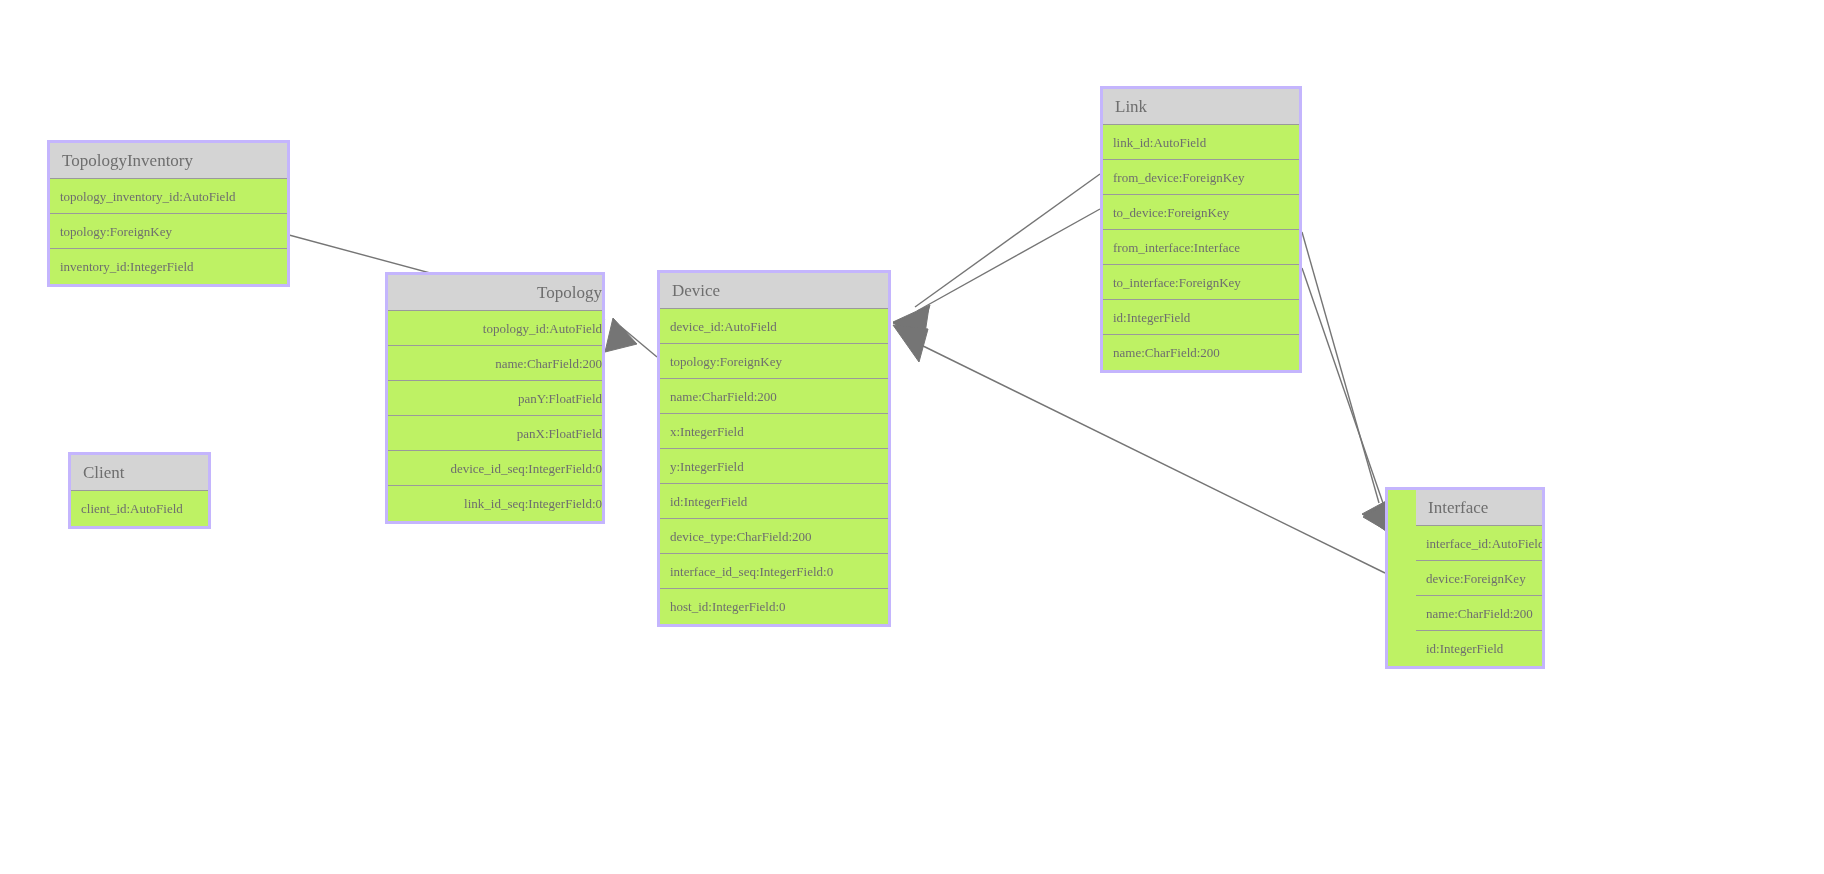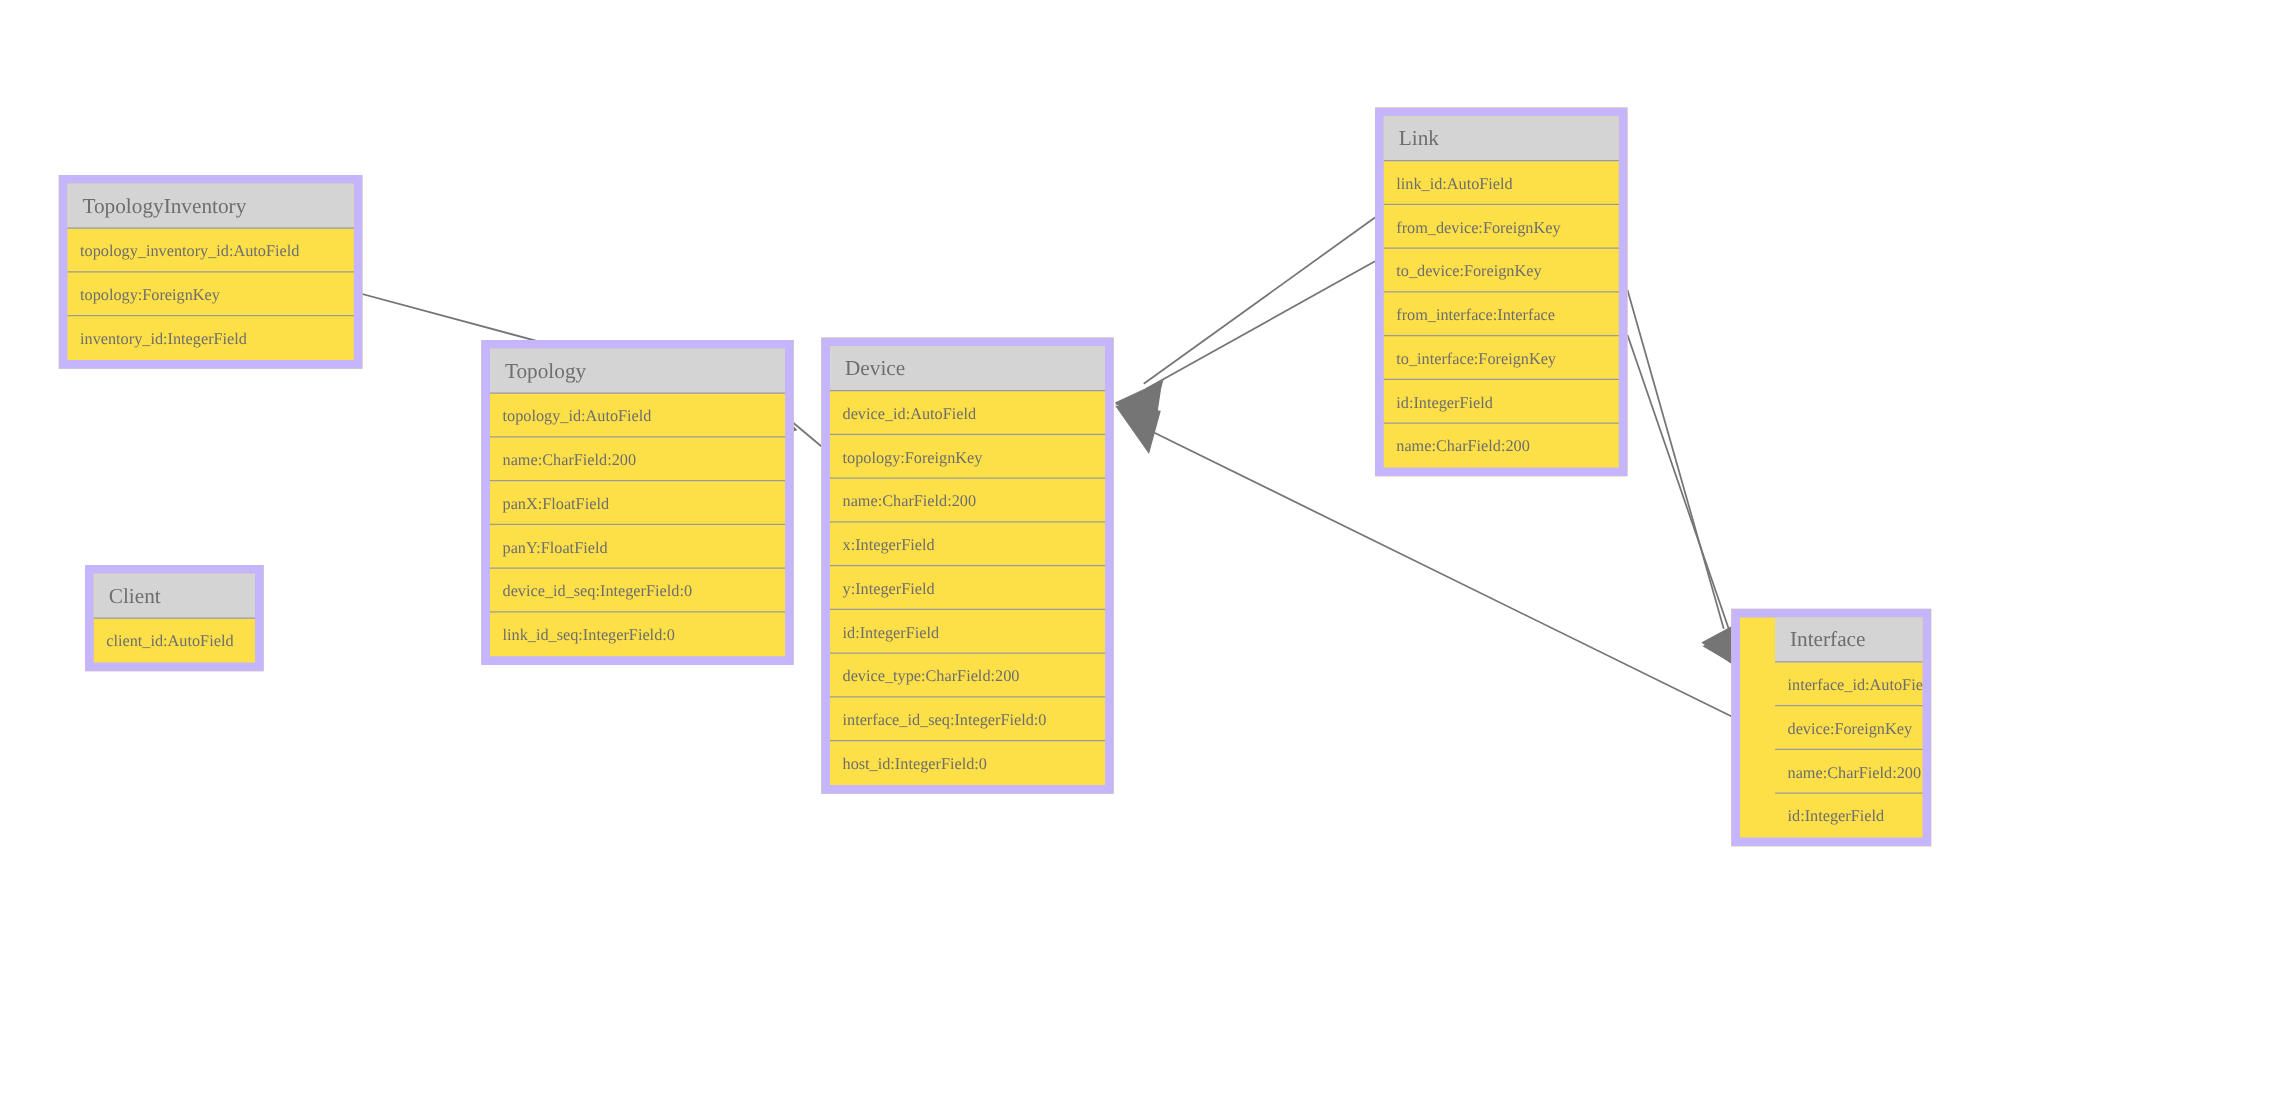--- a/index.html
+++ b/index.html
@@ -19,22 +19,22 @@
     position: absolute;
     left: 0;
     top: 0;
     width: 1824px;
     height: 874px;
     pointer-events: none;
   }
   .entity {
     position: absolute;
     box-sizing: border-box;
-    border: 7px solid #c4b5fd;
-    background: #fde047;
+    border: 3px solid #c4b5fd;
+    background: #bef264;
     z-index: 5;
   }
   .entity-header {
     box-sizing: border-box;
     background: #d4d4d4;
     border-bottom: 1px solid #9a9a9a;
     height: 36px;
     line-height: 36px;
     padding: 0 0 0 12px;
     font-size: 17px;
@@ -106,27 +106,27 @@
 
   <div class="entity" style="left:20px; top:140px; width:243px;margin-left:27px;">
     <div class="entity-header">TopologyInventory</div>
     <div class="entity-rows">
       <div class="entity-row">topology_inventory_id:AutoField</div>
       <div class="entity-row">topology:ForeignKey</div>
       <div class="entity-row">inventory_id:IntegerField</div>
     </div>
   </div>
 
-  <div class="entity" style="left:385px; top:272px; width:250px;">
+  <div class="entity" style="left:385px; top:272px; width:220px;text-align:right;">
     <div class="entity-header">Topology</div>
     <div class="entity-rows">
       <div class="entity-row">topology_id:AutoField</div>
       <div class="entity-row">name:CharField:200</div>
+      <div class="entity-row">panY:FloatField</div>
       <div class="entity-row">panX:FloatField</div>
-      <div class="entity-row">panY:FloatField</div>
       <div class="entity-row">device_id_seq:IntegerField:0</div>
       <div class="entity-row">link_id_seq:IntegerField:0</div>
     </div>
   </div>
 
   <div class="entity" style="left:657px; top:270px; width:234px;">
     <div class="entity-header">Device</div>
     <div class="entity-rows">
       <div class="entity-row">device_id:AutoField</div>
       <div class="entity-row">topology:ForeignKey</div>

